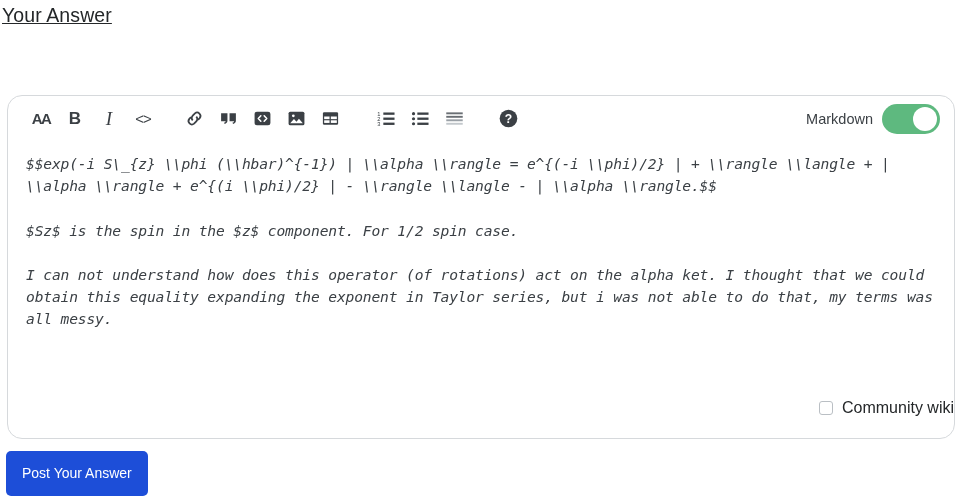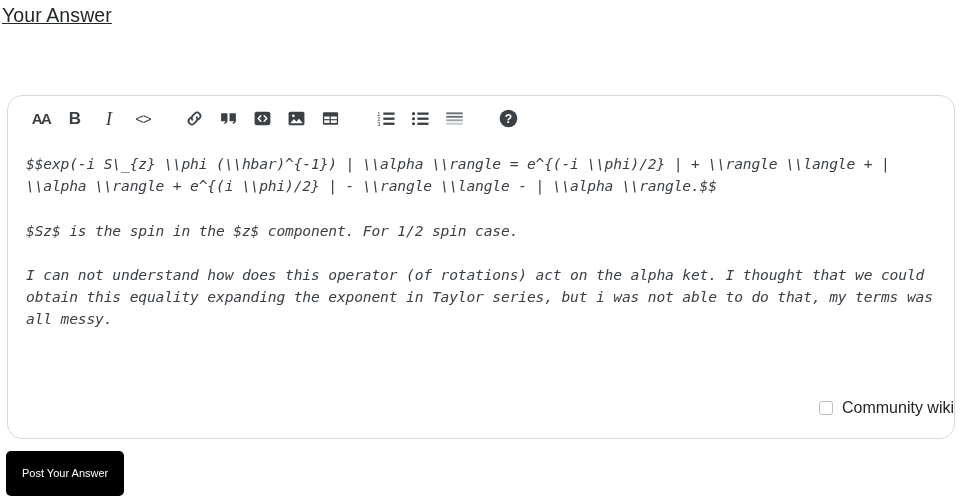--- a/index.html
+++ b/index.html
@@ -175,27 +175,27 @@
     font-size: 16px;
     color: #242729;
     line-height: 20px;
   }
 
   
   .post-btn {
     position: absolute;
     left: 6px;
     top: 451px;
-    background: #000000;
+    background: #1d4ed8;
     color: #ffffff;
     border: none;
     border-radius: 5px;
     padding: 0 16px;
     height: 45px;
-    font-size: 11px;
+    font-size: 14px;
     font-family: "Liberation Sans", sans-serif;
     cursor: pointer;
     line-height: 45px;
     white-space: nowrap;
   }
 </style>
 </head>
 <body>
 
 <div class="page">
@@ -300,20 +300,26 @@
           <button class="tool-btn" title="Help">
             <svg width="21" height="21" viewBox="0 0 20 20">
               <circle cx="10" cy="10" r="8.4" fill="#3b4045"></circle>
               <text x="10" y="14.6" font-size="11.6" font-weight="bold" text-anchor="middle" font-family="Liberation Sans, sans-serif" fill="#ffffff">?</text>
             </svg>
           </button>
         </div>
 
       </div>
 
+      <div class="md-wrap">
+        <span class="md-label">Markdown</span>
+        <button class="md-toggle">
+          <span class="knob"></span>
+        </button>
+      </div>
     </div>
 
     <textarea class="answer-body" spellcheck="false" placeholder="" style="">$$exp(-i S\_{z} \\phi (\\hbar)^{-1}) | \\alpha \\rangle = e^{(-i \\phi)/2} | + \\rangle \\langle + | \\alpha \\rangle + e^{(i \\phi)/2} | - \\rangle \\langle - | \\alpha \\rangle.$$
 
 $Sz$ is the spin in the $z$ component. For 1/2 spin case.
 
 I can not understand how does this operator (of rotations) act on the alpha ket. I thought that we could obtain this equality expanding the exponent in Taylor series, but i was not able to do that, my terms was all messy.</textarea>
 
   </div>
 

